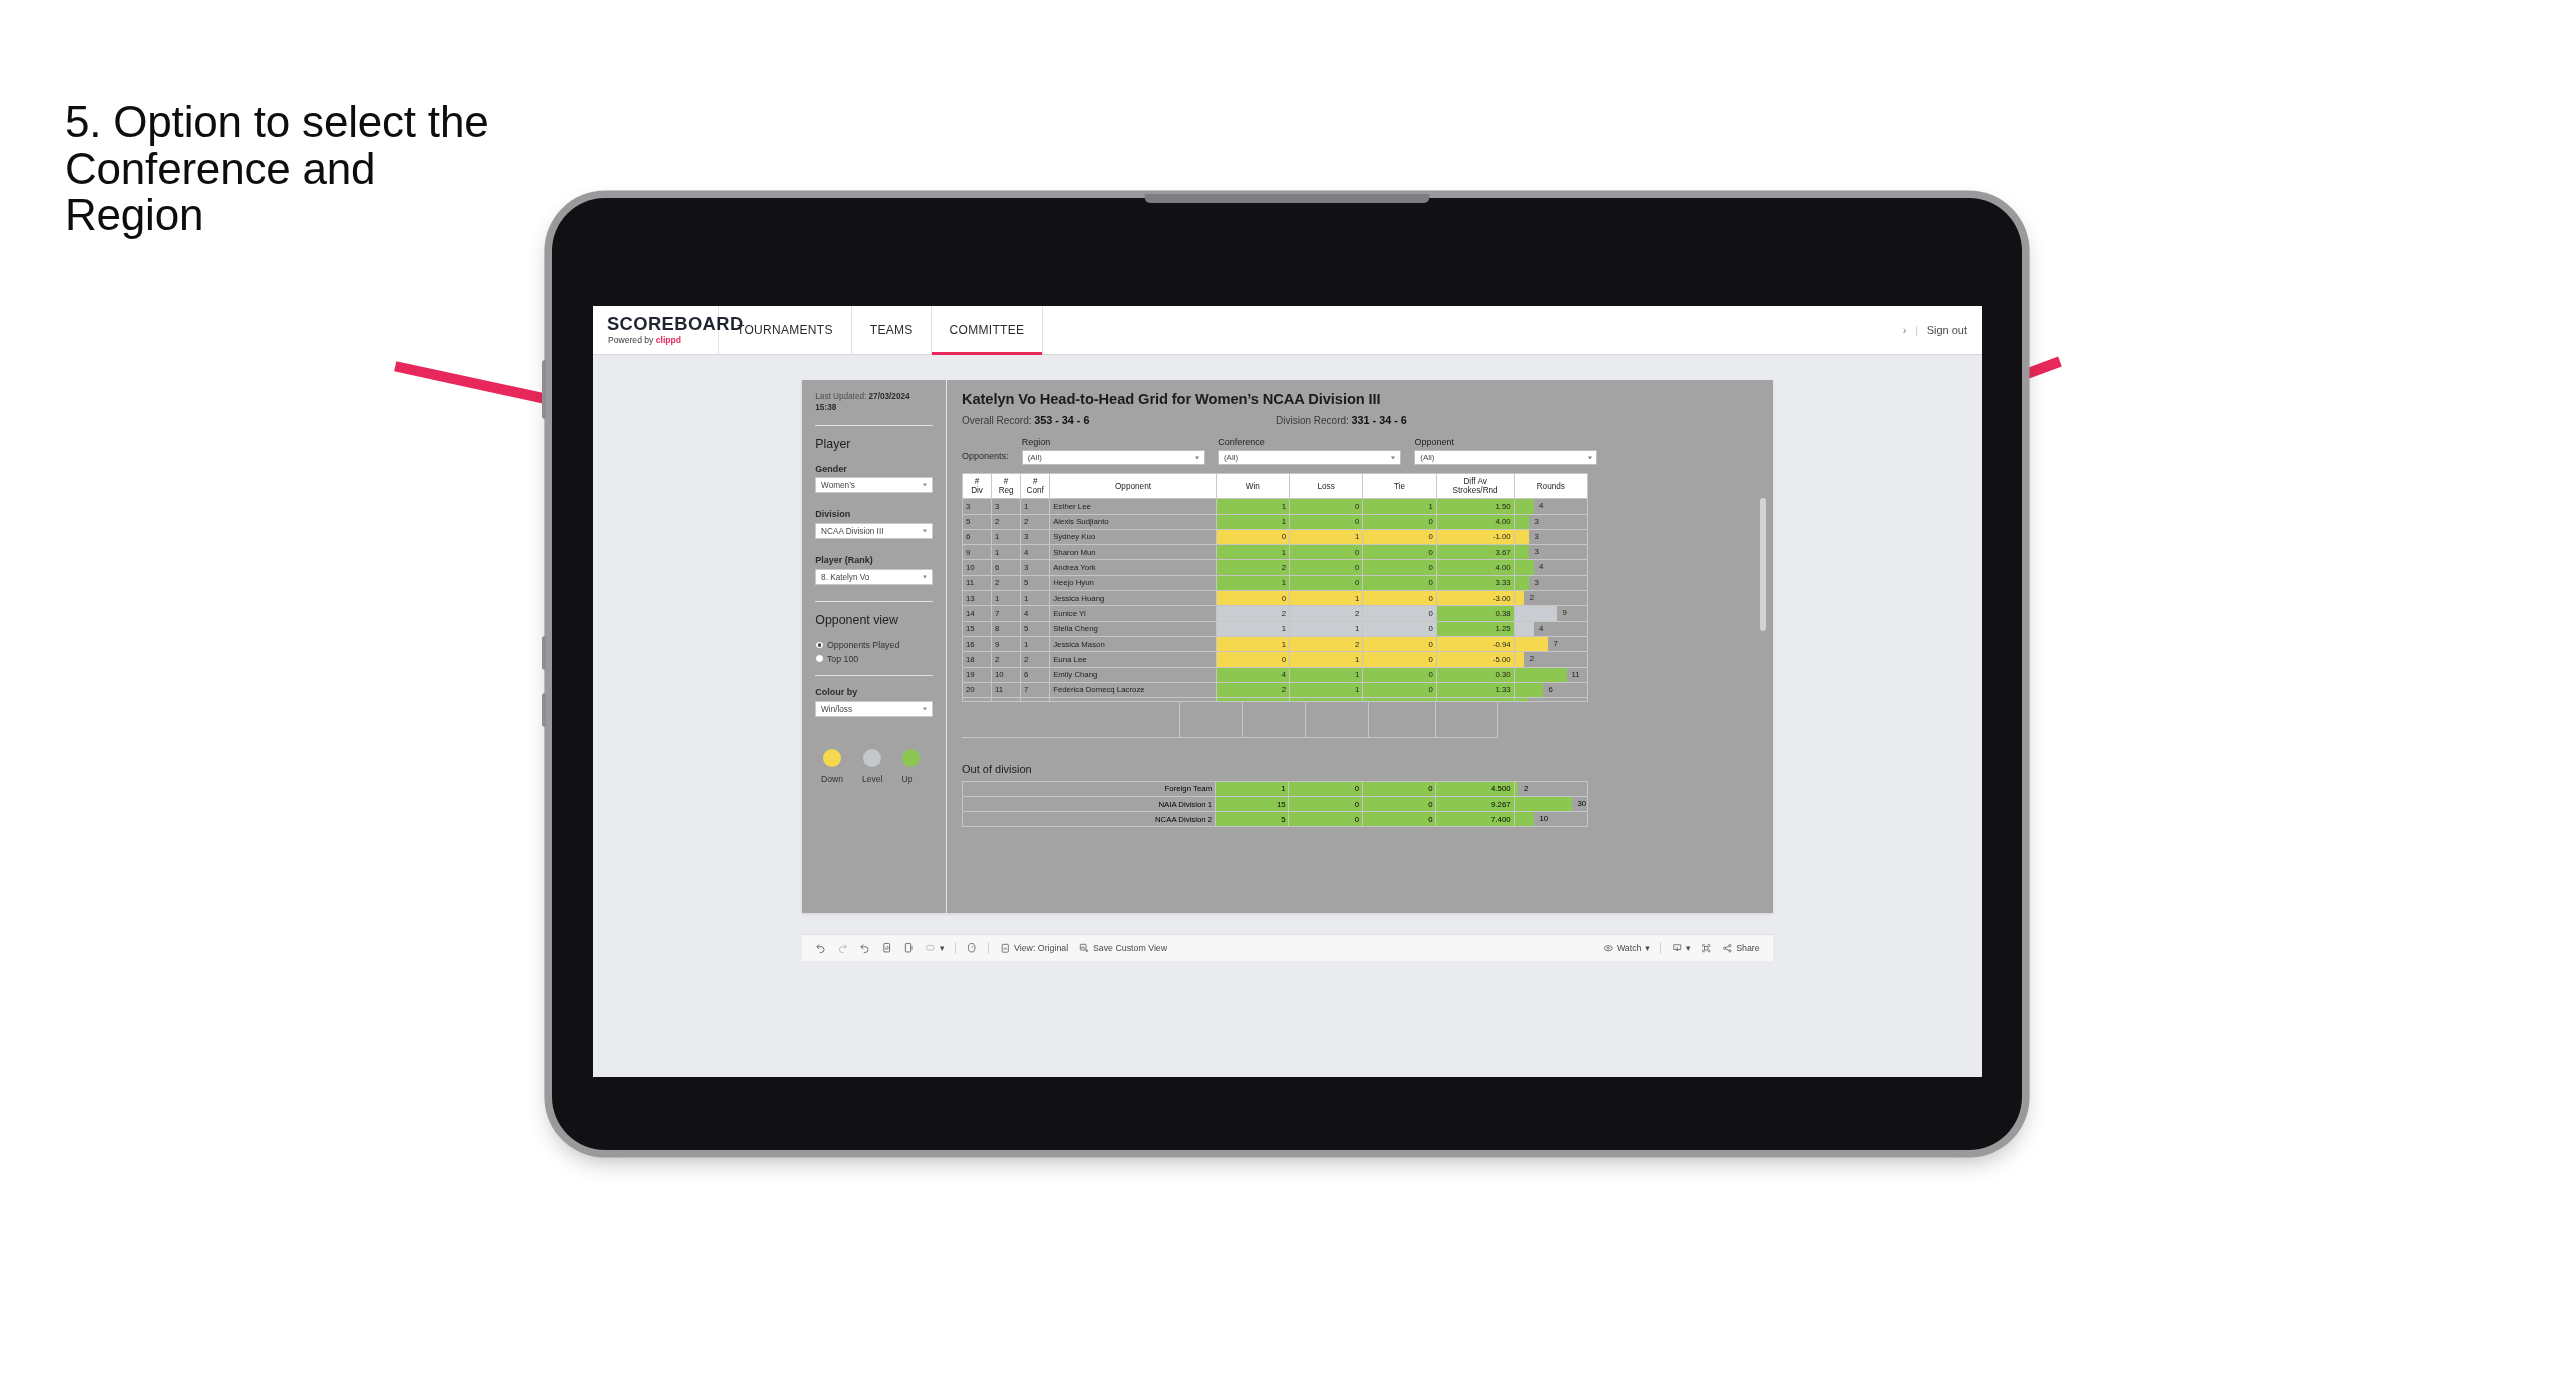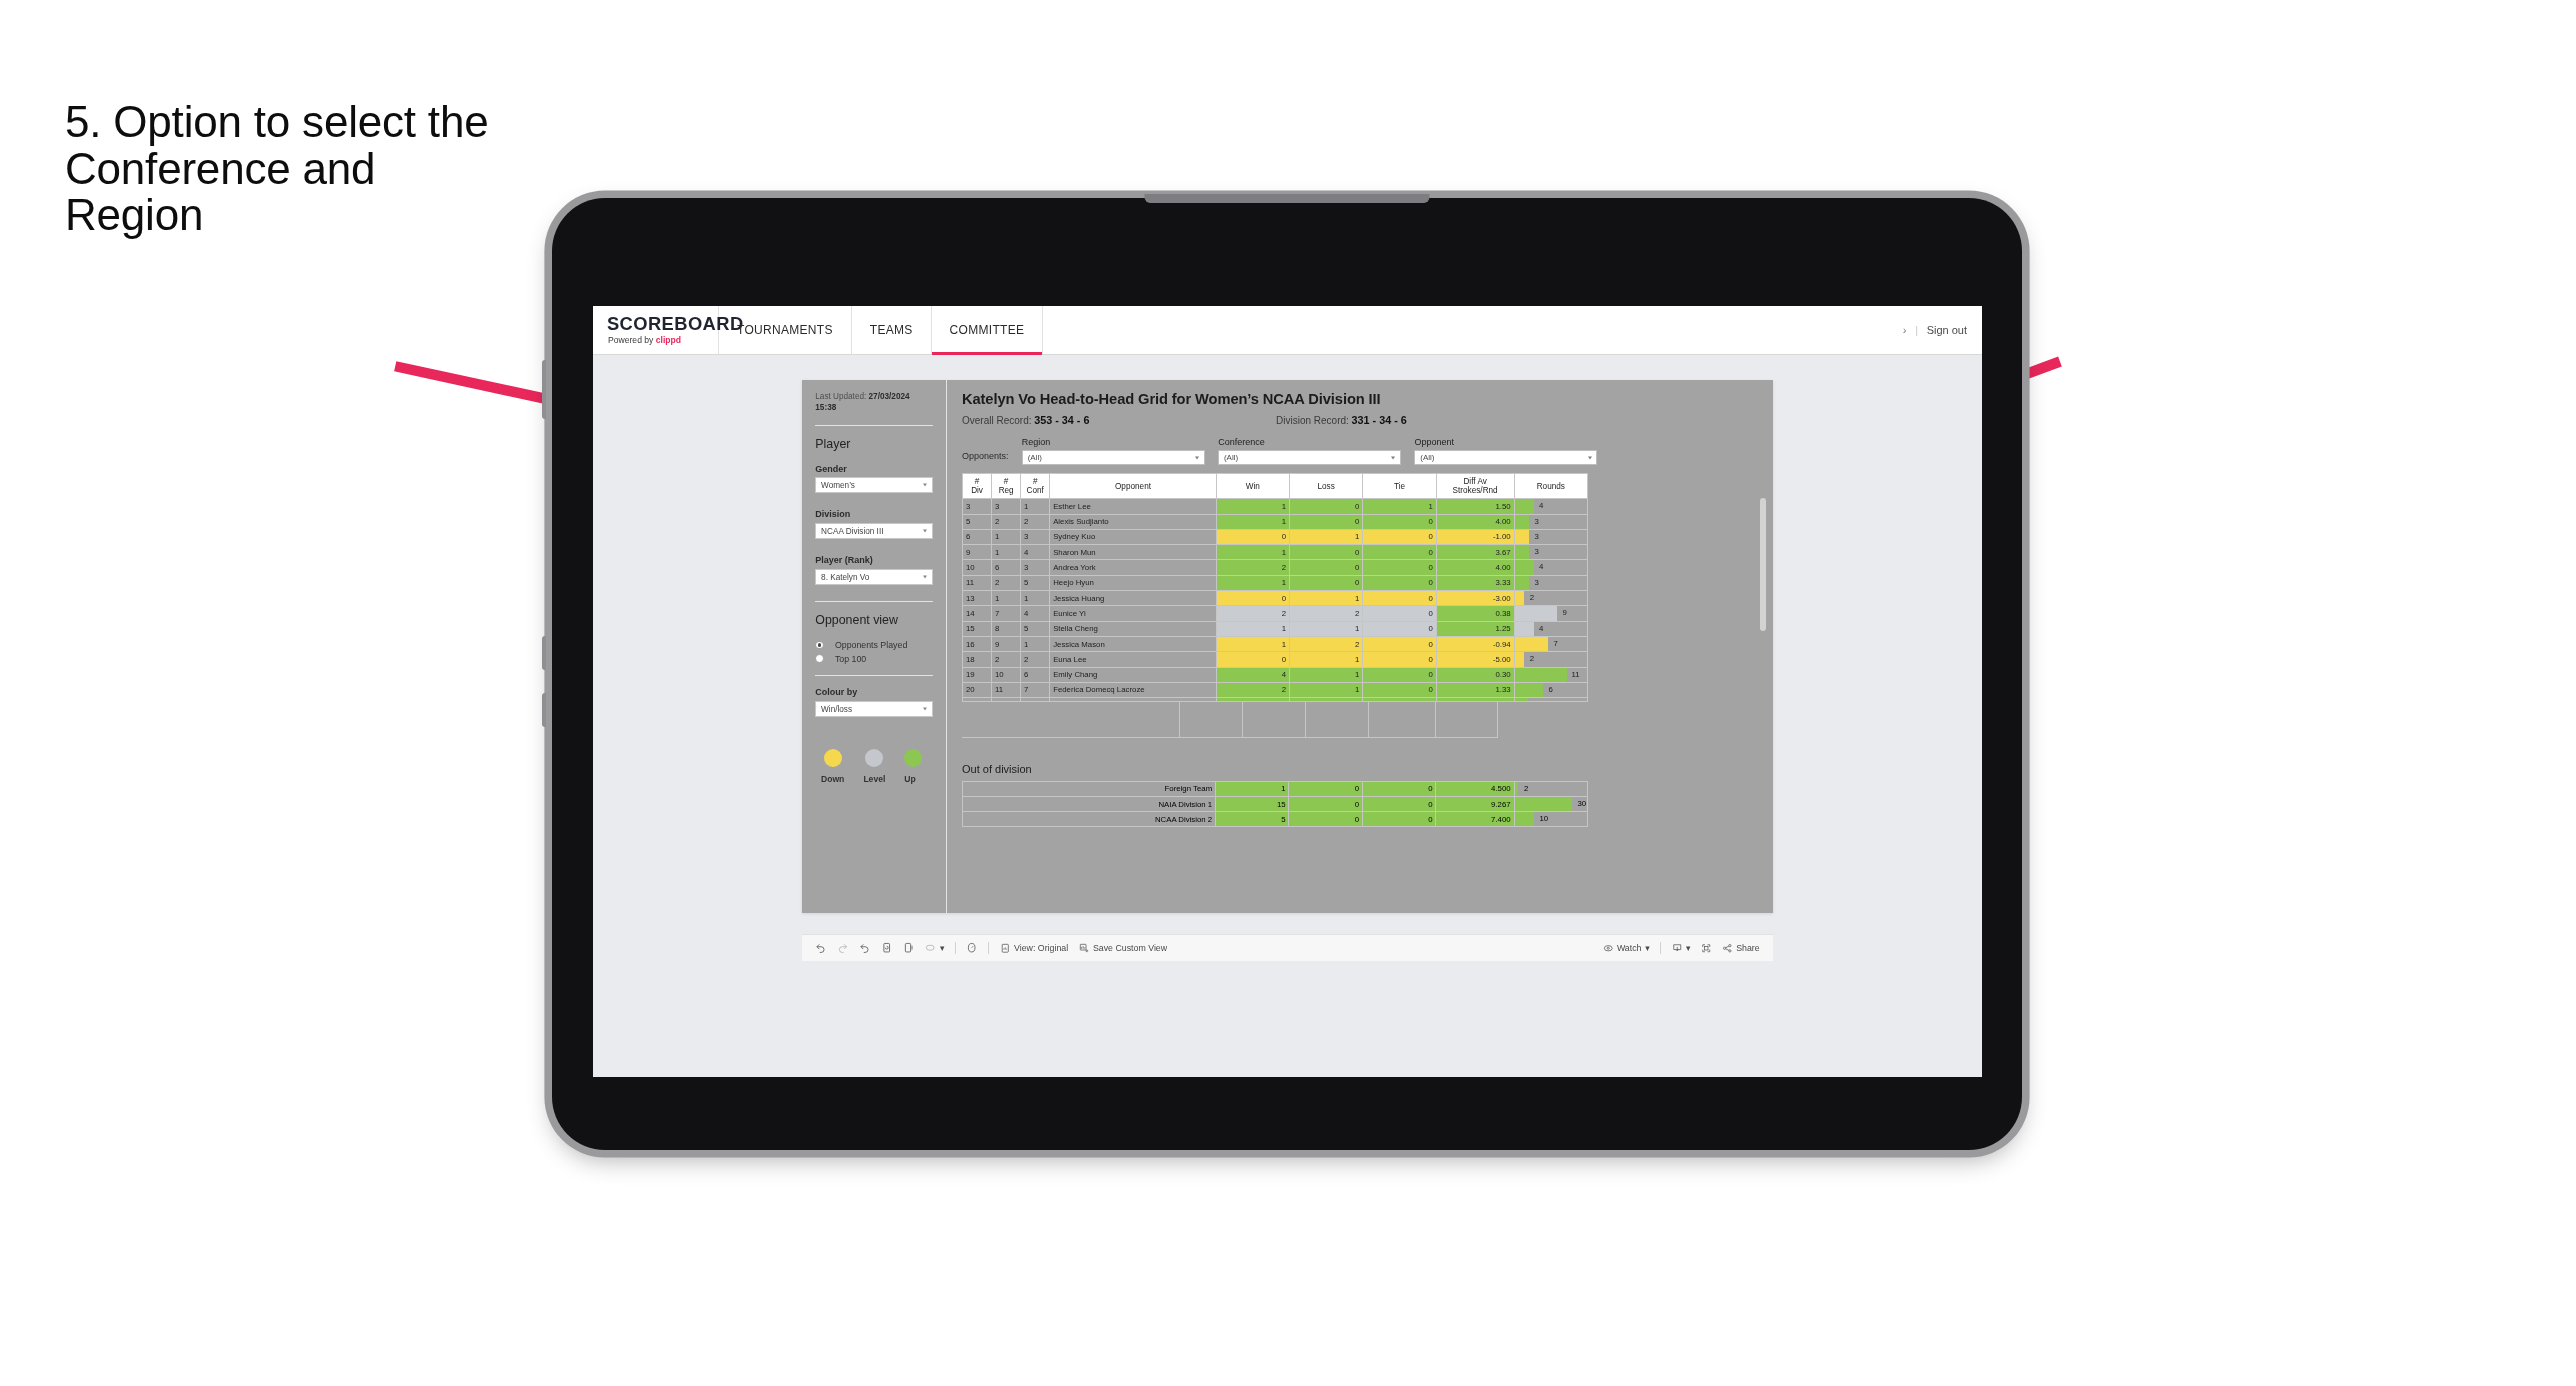--- a/index.html
+++ b/index.html
@@ -109,28 +109,28 @@
   .f-select {
     position:relative; height:16px; border:1px solid #c8c8c8; background:#fff;
     font-size:8.2px; color:#454545; display:flex; align-items:center;
     padding-left:4.8px; margin-bottom:16px; cursor:pointer;
   }
   .f-select .caret{
     position:absolute; right:4.8px; top:50%; transform:translateY(-50%);
     width:0;height:0;border-left:2.9px solid transparent;border-right:2.9px solid transparent;
     border-top:3.8px solid #8a8a8a;
   }
-  .radio-row{ display:flex; align-items:center; gap:11px; margin-bottom:3.8px; font-size:8.8px; color:#333; cursor:pointer;}
+  .radio-row{ display:flex; align-items:center; gap:3px; margin-bottom:3.8px; font-size:8.8px; color:#333; cursor:pointer;}
   .radio {
     width:8.6px;height:8.6px;border-radius:50%;border:1.1px solid #9a9a9a;background:#fff;
     display:flex;align-items:center;justify-content:center; flex:none;
   }
   .radio.on::after{content:"";width:3.8px;height:3.8px;border-radius:50%;background:#444;}
   #legend-dots{ display:flex; gap:19px; margin-top:32px; padding-left:5.7px;}
-  .ld { text-align:left;font-weight:bold; }
+  .ld { text-align:left; }
   .ld .dot{ width:18px;height:18px;border-radius:50%; margin:0 auto 6.7px auto;}
   .ld .lbl{ font-size:8.6px; color:#333;}
 
   
   #main-pane { flex:1; padding:11.4px 15px 0 15px; }
   #title { font-size:14.7px; font-weight:bold; color:#1c1c1c; letter-spacing:-0.1px;}
   #records { display:flex; margin-top:6.7px; font-size:10px; color:#3a3a3a; }
   #records .rec { width:314px; }
   #records b{ font-weight:bold; color:#111; font-size:10.8px;}
 

